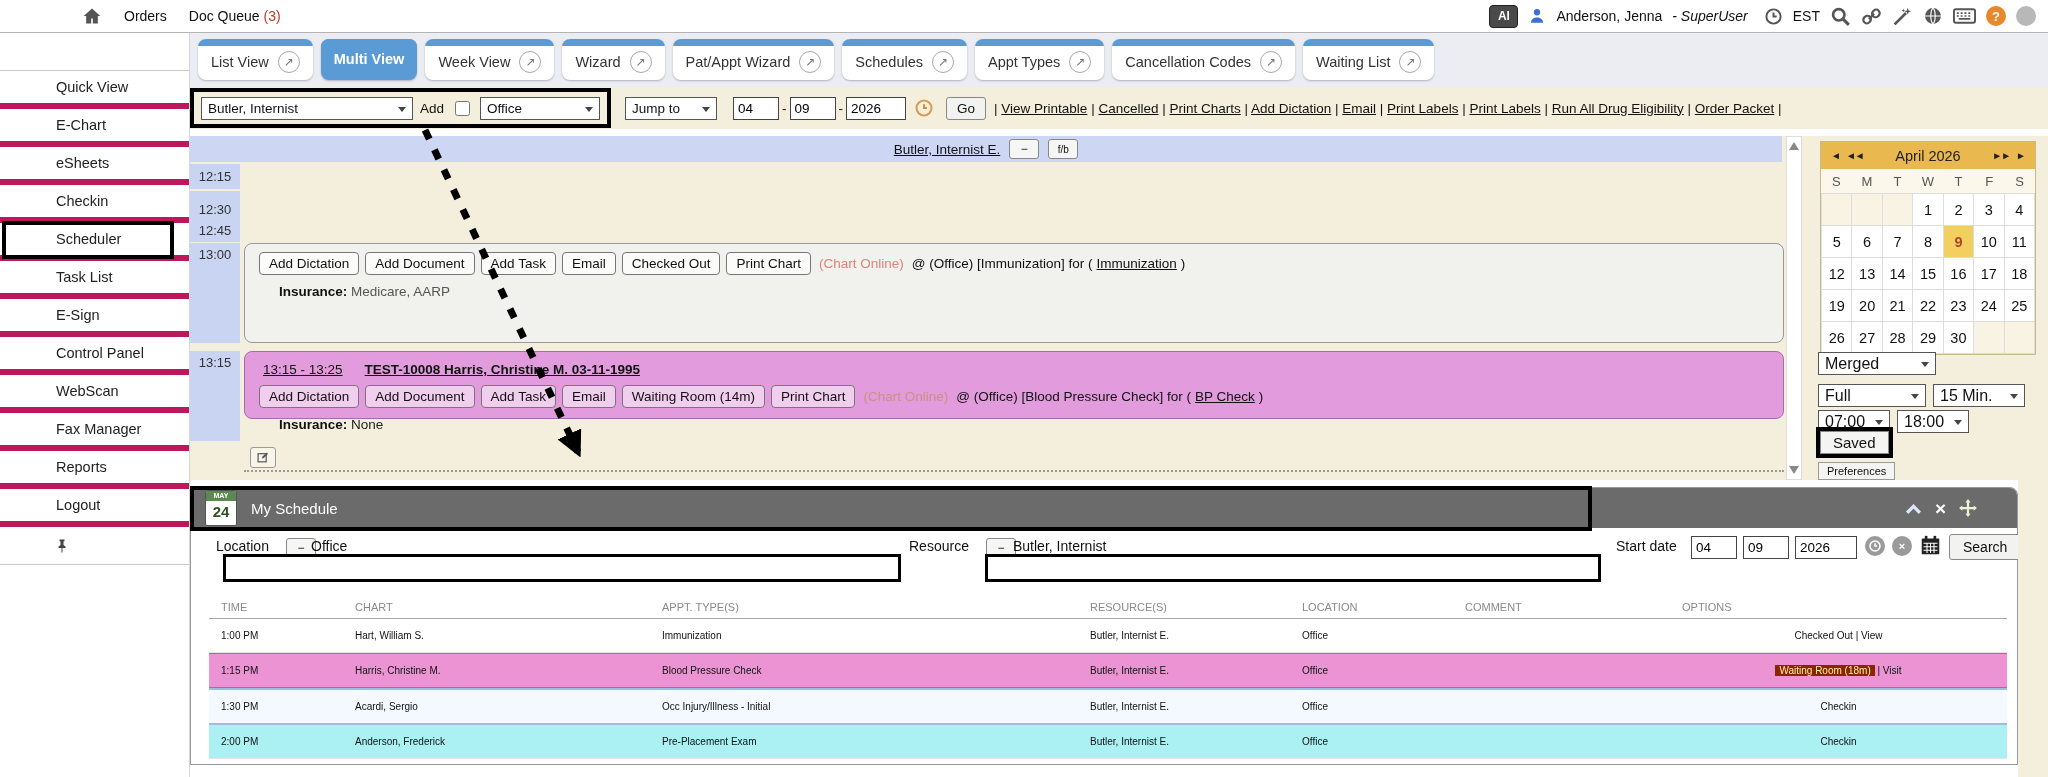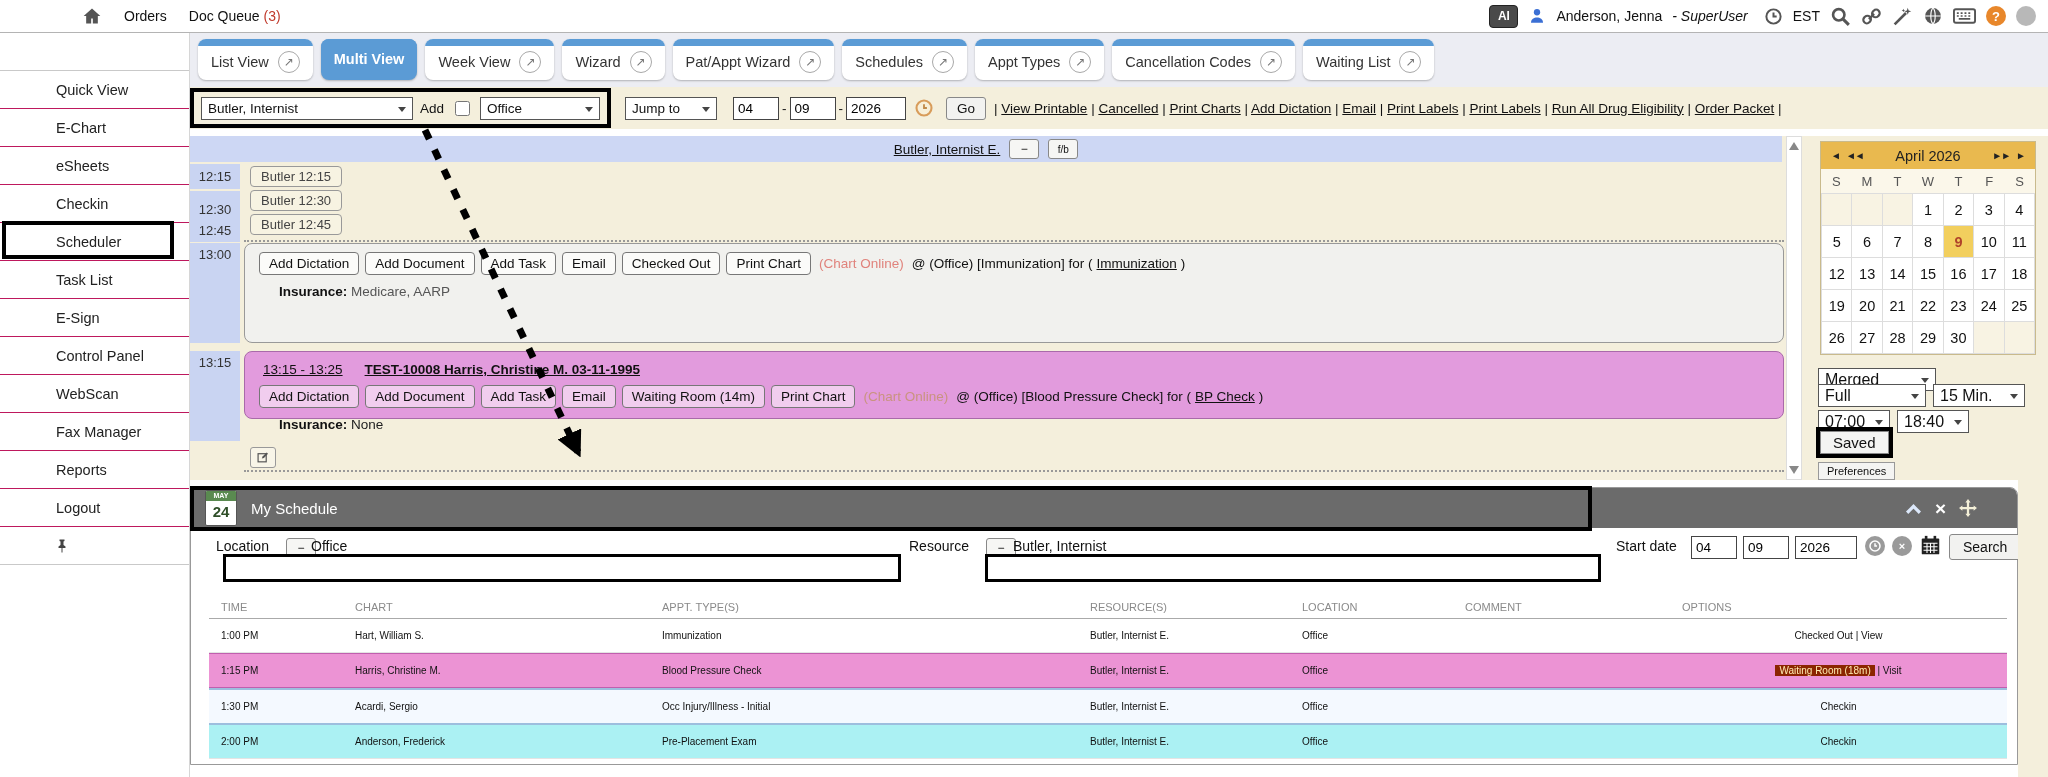--- a/index.html
+++ b/index.html
@@ -18,21 +18,21 @@
   .circle-help{width:20px;height:20px;border-radius:50%;background:#e8872b;color:#fff;font-weight:bold;
     font-size:13px;display:flex;align-items:center;justify-content:center;}
   .circle-avatar{width:20px;height:20px;border-radius:50%;background:#b8b8b8;}
   .ticon{display:inline-flex;align-items:center;}
 
   
   .sidebar{position:absolute;left:0;top:33px;width:190px;height:744px;background:#fff;
     border-right:1px solid #d6d6d6;box-sizing:border-box;}
   .side-spacer{height:37px;border-bottom:1px solid #c9c9c9;}
   .side-item{height:38px;display:flex;align-items:center;padding-left:56px;font-size:14.5px;color:#222;
-    border-bottom:1px solid #be185d;cursor:pointer;box-sizing:border-box;}
+    border-bottom:6px solid #be185d;cursor:pointer;box-sizing:border-box;}
   .side-pin{height:38px;display:flex;align-items:center;padding-left:56px;border-bottom:1px solid #c9c9c9;box-sizing:border-box;}
 
   
   .tabrow{position:absolute;left:190px;top:33px;width:1858px;height:54px;background:#ecedf3;
     display:flex;align-items:flex-start;gap:8px;padding:6px 0 0 8px;box-sizing:border-box;}
   .tab{background:#fff;border-radius:8px;overflow:hidden;box-shadow:0 1px 2px rgba(0,0,0,.25);cursor:pointer;}
   .tab-cap{height:7px;background:var(--tab-blue,#5b9bd5);}
   .tab-body{display:flex;align-items:center;gap:9px;padding:5px 13px 7px 13px;font-size:14.5px;color:#333;}
   .tab.active{background:var(--tab-blue,#5b9bd5);}
   .tab.active .tab-body{color:#fff;font-weight:bold;}
@@ -377,25 +377,20 @@
     <div class="sbar">
       <div class="tri-up"></div>
       <div class="tri-dn"></div>
     </div>
     <div class="tcell" style="top:28px;height:25px;">12:15</div>
     <div class="tcell" style="top:55px;height:37px;">12:30</div>
     <div class="tcell" style="top:82px;height:24px;">12:45</div>
     <div class="tcell tall" style="top:107px;height:100px;">13:00</div>
     <div class="tcell tall" style="top:215px;height:90px;">13:15</div>
 
-    <div class="openarea" id="open-slots">
-        <div class="slot-btn">Butler 12:15</div>
-        <div class="slot-btn">Butler 12:30</div>
-        <div class="slot-btn">Butler 12:45</div>
-      </div>
 
     <div class="appt gray">
       <div class="btnrow">
         <span class="btns" id="appt-btns-0">
             <span class="abtn">Add Dictation</span>
             <span class="abtn">Add Document</span>
             <span class="abtn">Add Task</span>
             <span class="abtn">Email</span>
             <span class="abtn">Checked Out</span>
             <span class="abtn">Print Chart</span>
@@ -495,39 +490,39 @@
           <div class="cal-cell">25</div>
           <div class="cal-cell">26</div>
           <div class="cal-cell">27</div>
           <div class="cal-cell">28</div>
           <div class="cal-cell">29</div>
           <div class="cal-cell">30</div>
           <div class="cal-cell empty"></div>
           <div class="cal-cell empty"></div>
         </div>
     </div>
-    <div class="pref-row" style="left:8px;top:232px;">
+    <div class="pref-row" style="left:8px;top:216px;">
       <div class="sel w-merged">
           <span>Merged</span>
         </div>
     </div>
     <div class="pref-row" style="left:8px;top:248px;">
       <div class="sel w-full">
           <span>Full</span>
         </div>
       <div class="sel w-int">
           <span>15 Min.</span>
         </div>
     </div>
     <div class="pref-row" style="left:8px;top:274px;">
       <div class="sel w-hr">
           <span>07:00</span>
         </div>
       <div class="sel w-hr">
-          <span>18:40</span>
+          <span>18:00</span>
         </div>
     </div>
     <div class="saved-wrap">
       <span class="saved-btn" style="display:inline-block;">Saved</span>
     </div>
     <span class="prefs-btn">Preferences</span>
   </div>
 
   <div class="panel">
     <div class="panel-head">

